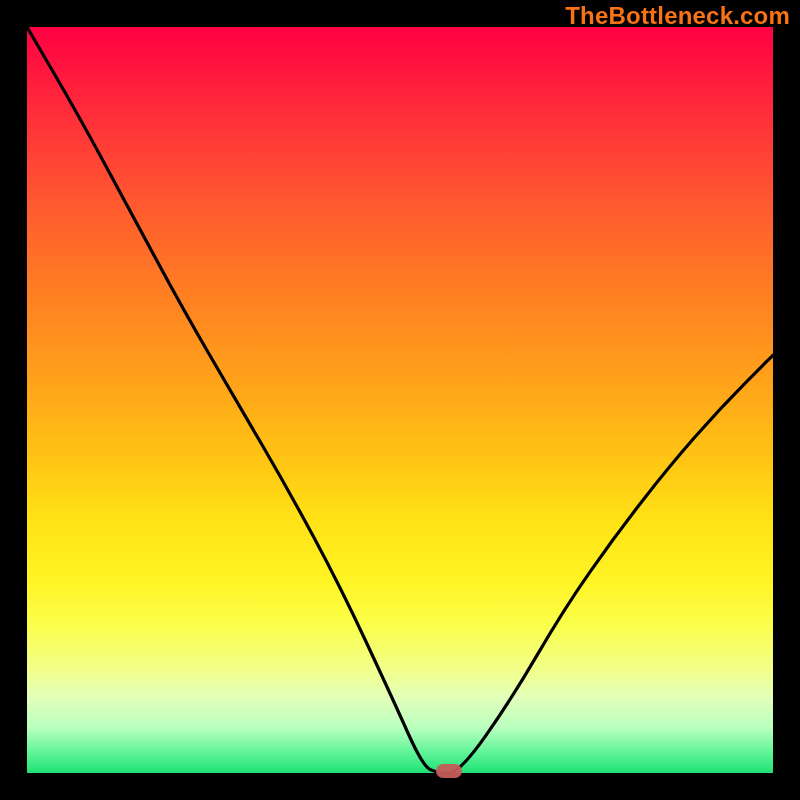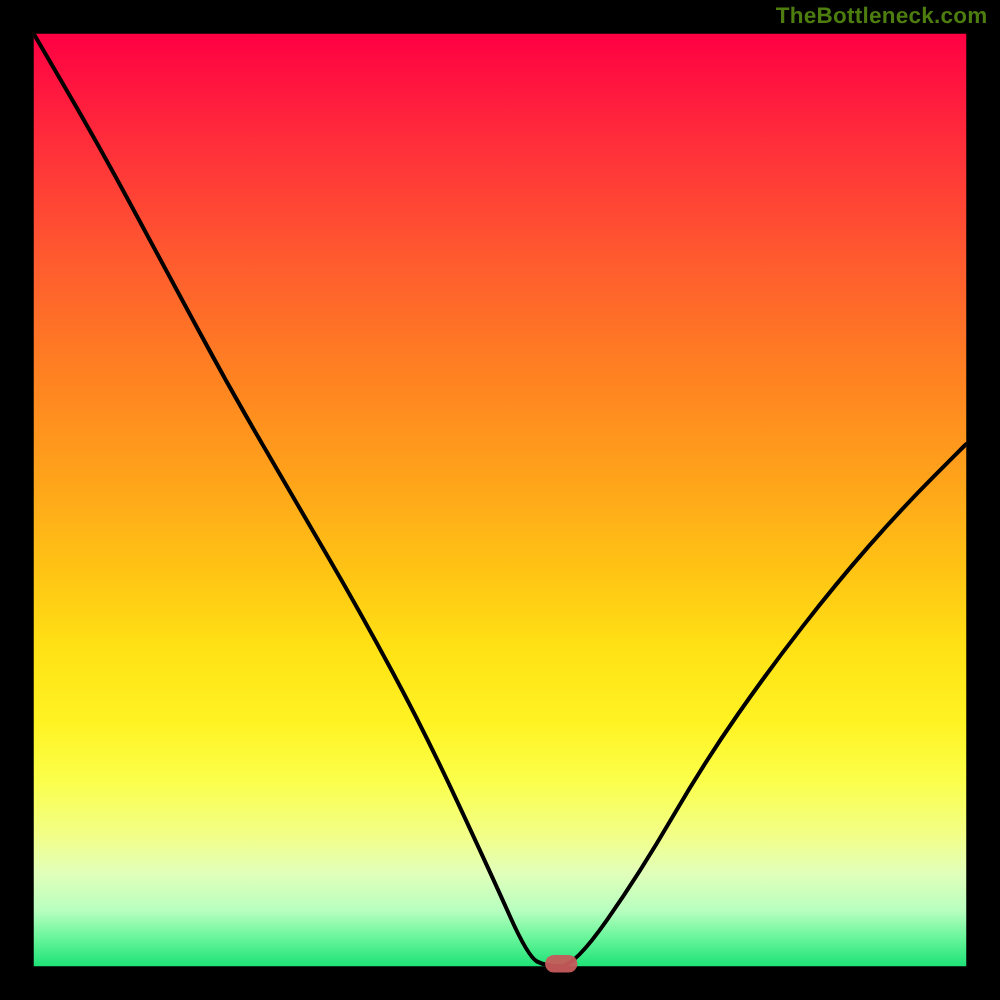--- a/index.html
+++ b/index.html
@@ -14,22 +14,22 @@
   .frame {
     position: relative;
     width: 800px;
     height: 800px;
     background: #000;
   }
   .watermark {
     position: absolute;
     top: 2px;
     right: 10px;
-    color: #4d7c0f;
-    font-size: 18px;
+    color: #f97316;
+    font-size: 24px;
     font-weight: 600;
     letter-spacing: 0.2px;
     z-index: 20;
   }
   .plot-area {
     position: absolute;
     left: 27px;
     top: 27px;
     width: 746px;
     height: 746px;

